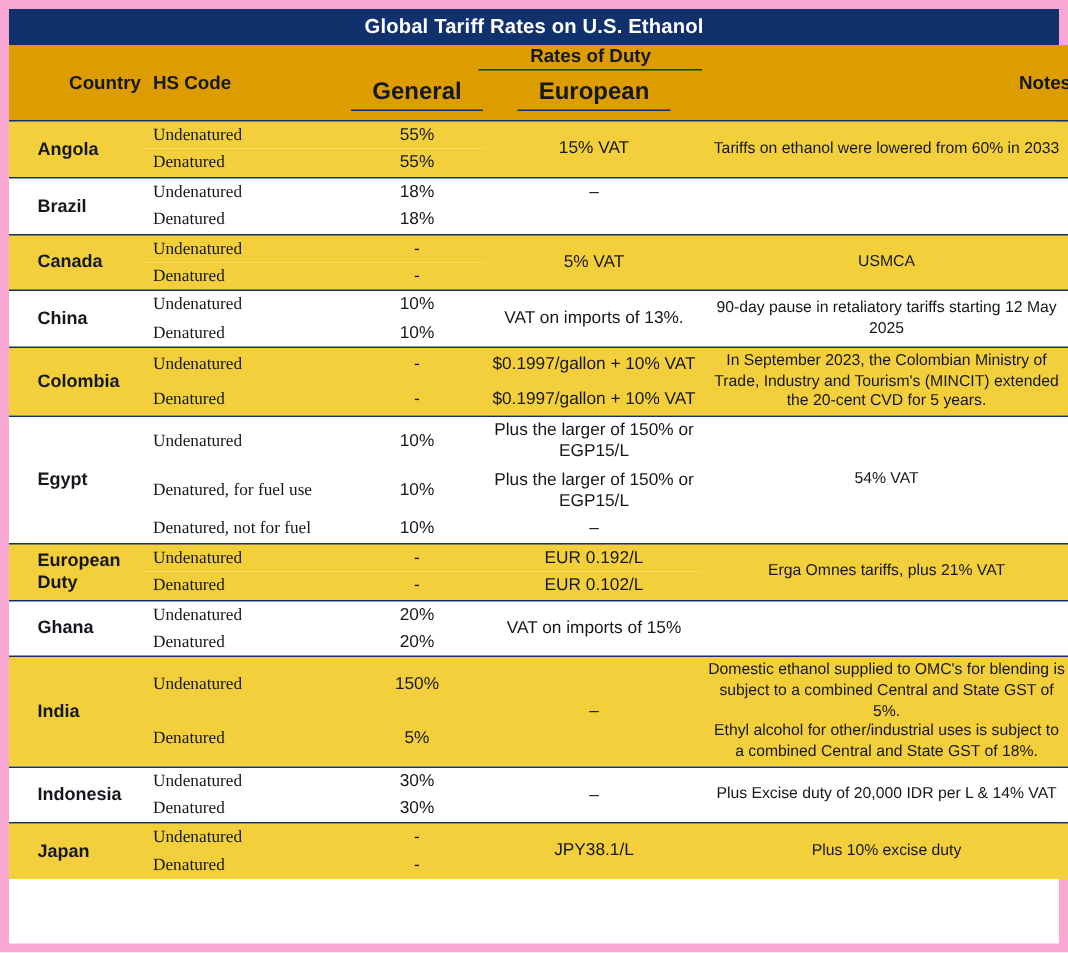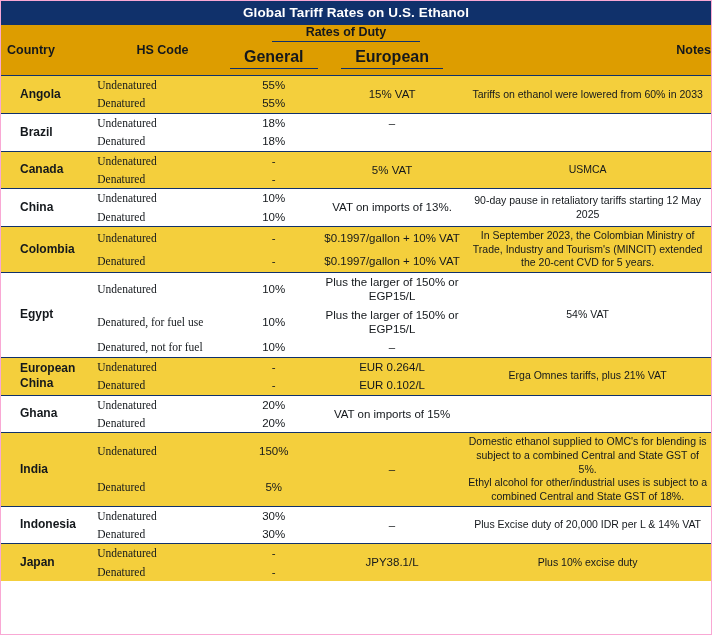--- a/index.html
+++ b/index.html
@@ -10,21 +10,21 @@
   body {
     font-family: "Liberation Sans", sans-serif;
     width: 712px;
     height: 635px;
     overflow: hidden;
   }
   .doc {
     width: 712px;
     height: 635px;
     box-sizing: border-box;
-    border: 1px solid #f9a8d4;
+    border: 6px solid #f9a8d4;
     background: #ffffff;
     position: relative;
   }
   .title-bar {
     background: #10316b;
     color: #ffffff;
     text-align: center;
     font-weight: bold;
     font-size: 13.5px;
     padding: 4px 0 5px 0;
@@ -43,35 +43,35 @@
 
   thead th {
     background: #dd9d00;
     color: #14181c;
     font-weight: bold;
     font-size: 12.5px;
     border: 0;
     padding: 0;
   }
   .hdr-country {
+    text-align: right;
+    padding-left: 6px;
+    vertical-align: middle;
+  }
+  .hdr-hs {
     text-align: left;
-    padding-left: 6px;
-    vertical-align: middle;
-  }
-  .hdr-hs {
-    text-align: center;
     padding-left: 8px;
     vertical-align: middle;
   }
   .hdr-notes {
     text-align: right;
     vertical-align: middle;
   }
   .hdr-rates {
-    text-align: center;
+    text-align: right;
     vertical-align: bottom;
     padding-bottom: 3px;
   }
   .hdr-rates span {
     display: inline-block;
     border-bottom: 1.5px solid #10316b;
     padding: 0 34px 2px 34px;
   }
   .hdr-sub {
     text-align: center;
@@ -218,24 +218,24 @@
           <td class="hs">Denatured, for fuel use</td>
           <td class="gen">10%</td>
           <td class="spec">Plus the larger of 150% or EGP15/L</td>
         </tr>
         <tr class="band-w">
           <td class="hs">Denatured, not for fuel</td>
           <td class="gen">10%</td>
           <td class="spec">–</td>
         </tr>
         <tr class="band-y grp-sep">
-          <td class="country" rowspan="2">European China</td>
-          <td class="hs">Undenatured</td>
-          <td class="gen">-</td>
-          <td class="spec">EUR 0.264/L</td>
+          <td class="country" rowspan="2">European Duty</td>
+          <td class="hs">Undenatured</td>
+          <td class="gen">-</td>
+          <td class="spec">EUR 0.192/L</td>
           <td class="notes tall" rowspan="2">Erga Omnes tariffs, plus 21% VAT</td>
         </tr>
         <tr class="band-y">
           <td class="hs">Denatured</td>
           <td class="gen">-</td>
           <td class="spec">EUR 0.102/L</td>
         </tr>
         <tr class="band-w grp-sep">
           <td class="country" rowspan="2">Ghana</td>
           <td class="hs">Undenatured</td>

